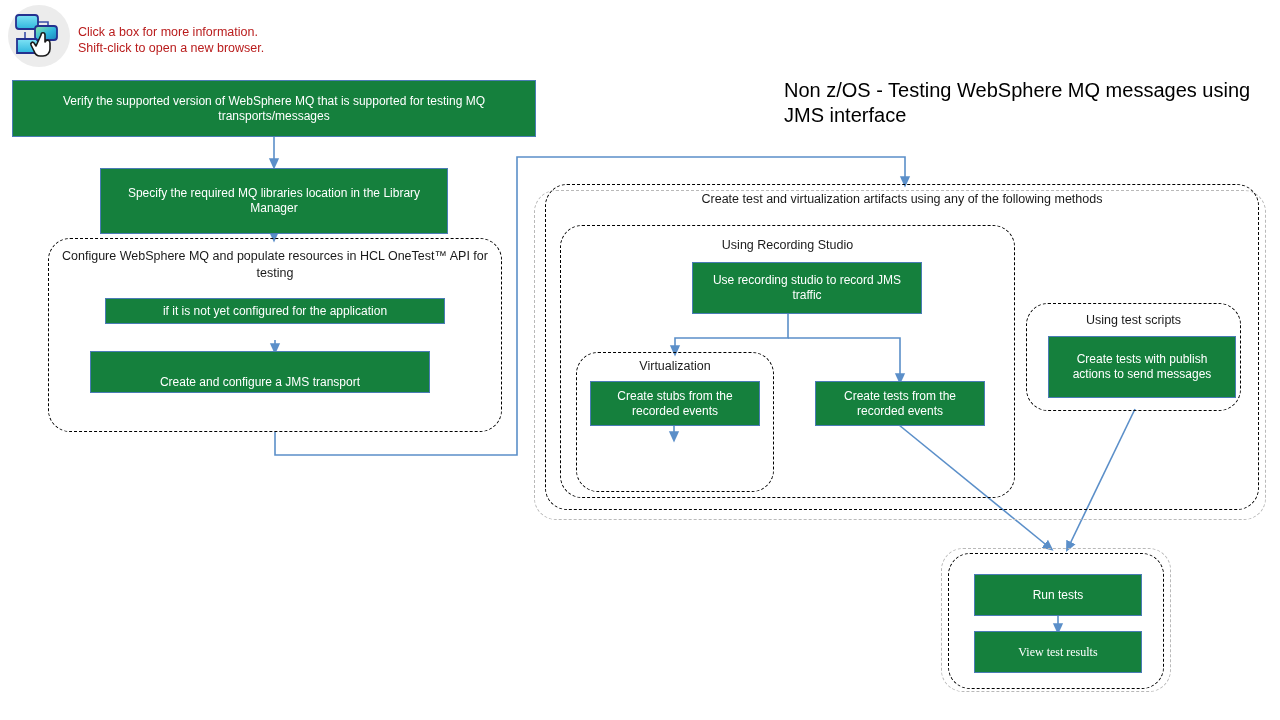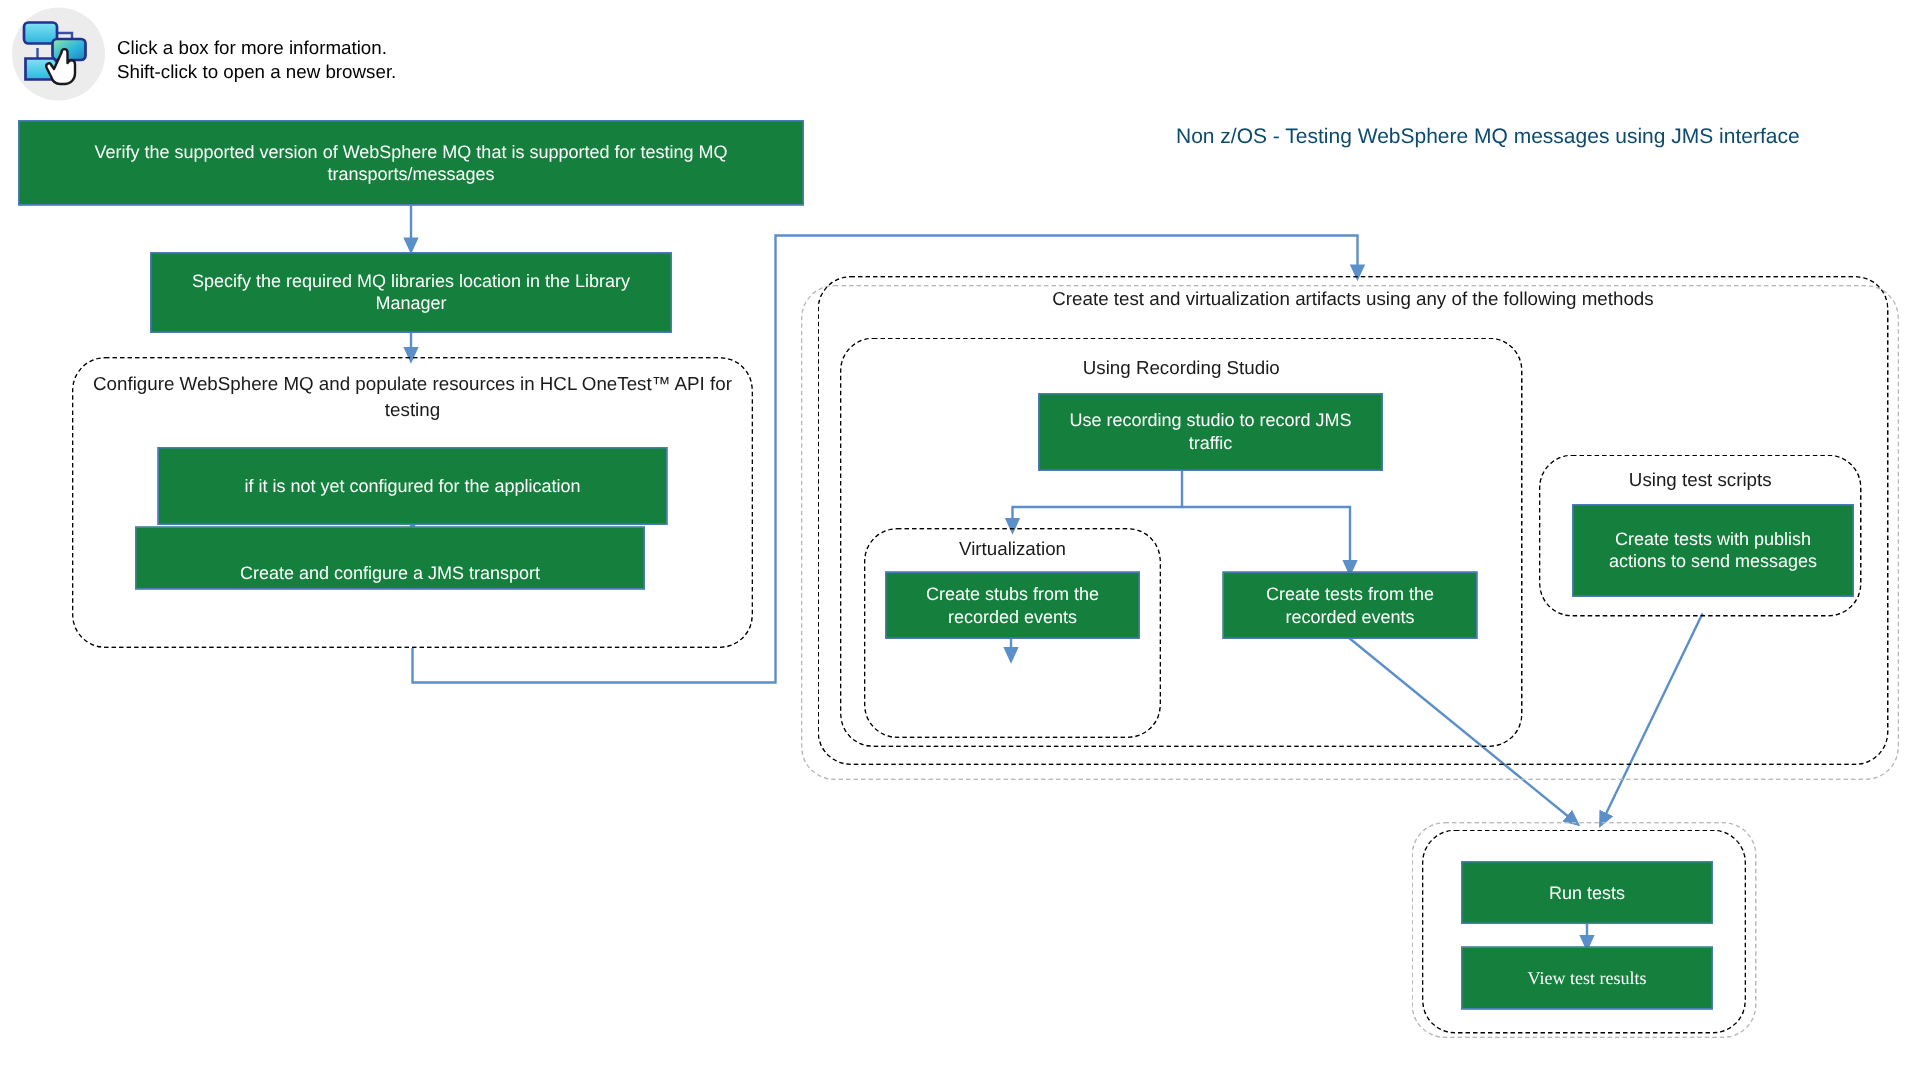--- a/index.html
+++ b/index.html
@@ -31,31 +31,31 @@
     width: 62px; height: 62px;
     border-radius: 50%;
     background: #ececec;
   }
   .hint-icon svg { display: block; }
   .hint-text {
     position: absolute;
     left: 78px; top: 24px;
     font-size: 12.5px;
     line-height: 16px;
-    color: #000000;
+    color: #b91c1c;
     white-space: pre;
   }
   
   .diagram-title {
     position: absolute;
     left: 784px; top: 78px;
     width: 470px;
-    font-size: 14px;
+    font-size: 20px;
     line-height: 25px;
-    color: #0c4a6e;
+    color: #000000;
   }
   
   .pbox {
     position: absolute;
     box-sizing: border-box;
     background: #15803d;
     border: 1px solid #4a7cb5;
     color: #ffffff;
     font-size: 12px;
     line-height: 15px;
@@ -154,28 +154,28 @@
       <path d="M1135,409 L1068,548"></path>
 
       <path d="M1058,616 L1058,630"></path>
     </g>
   </svg>
 
   <div class="pbox" style="left:12px; top:80px; width:524px; height:57px;">
     <span>Verify the supported version of WebSphere MQ that is supported for testing MQ transports/messages</span>
   </div>
 
-  <div class="pbox" style="left:100px; top:168px; width:348px; height:54px;">
+  <div class="pbox" style="left:100px; top:168px; width:348px; height:66px;">
     <span>Specify the required MQ libraries location in the Library Manager</span>
   </div>
 
   <div class="group" style="left:48px; top:238px; width:454px; height:194px;"></div>
   <div class="group-label" style="left:60px; top:248px; width:430px;">Configure WebSphere MQ and populate resources in HCL OneTest™ API for testing</div>
 
-  <div class="pbox" style="left:105px; top:298px; width:340px; height:52px;">
+  <div class="pbox" style="left:105px; top:298px; width:340px; height:26px;">
     <span>if it is not yet configured for the application</span>
   </div>
 
   <div class="pbox" style="left:90px; top:351px; width:340px; height:42px;align-items:flex-end;">
     <span>Create and configure a JMS transport</span>
   </div>
 
   <div class="group faint" style="left:534px; top:190px; width:732px; height:330px;"></div>
 
   <div class="group" style="left:545px; top:184px; width:714px; height:326px;"></div>

